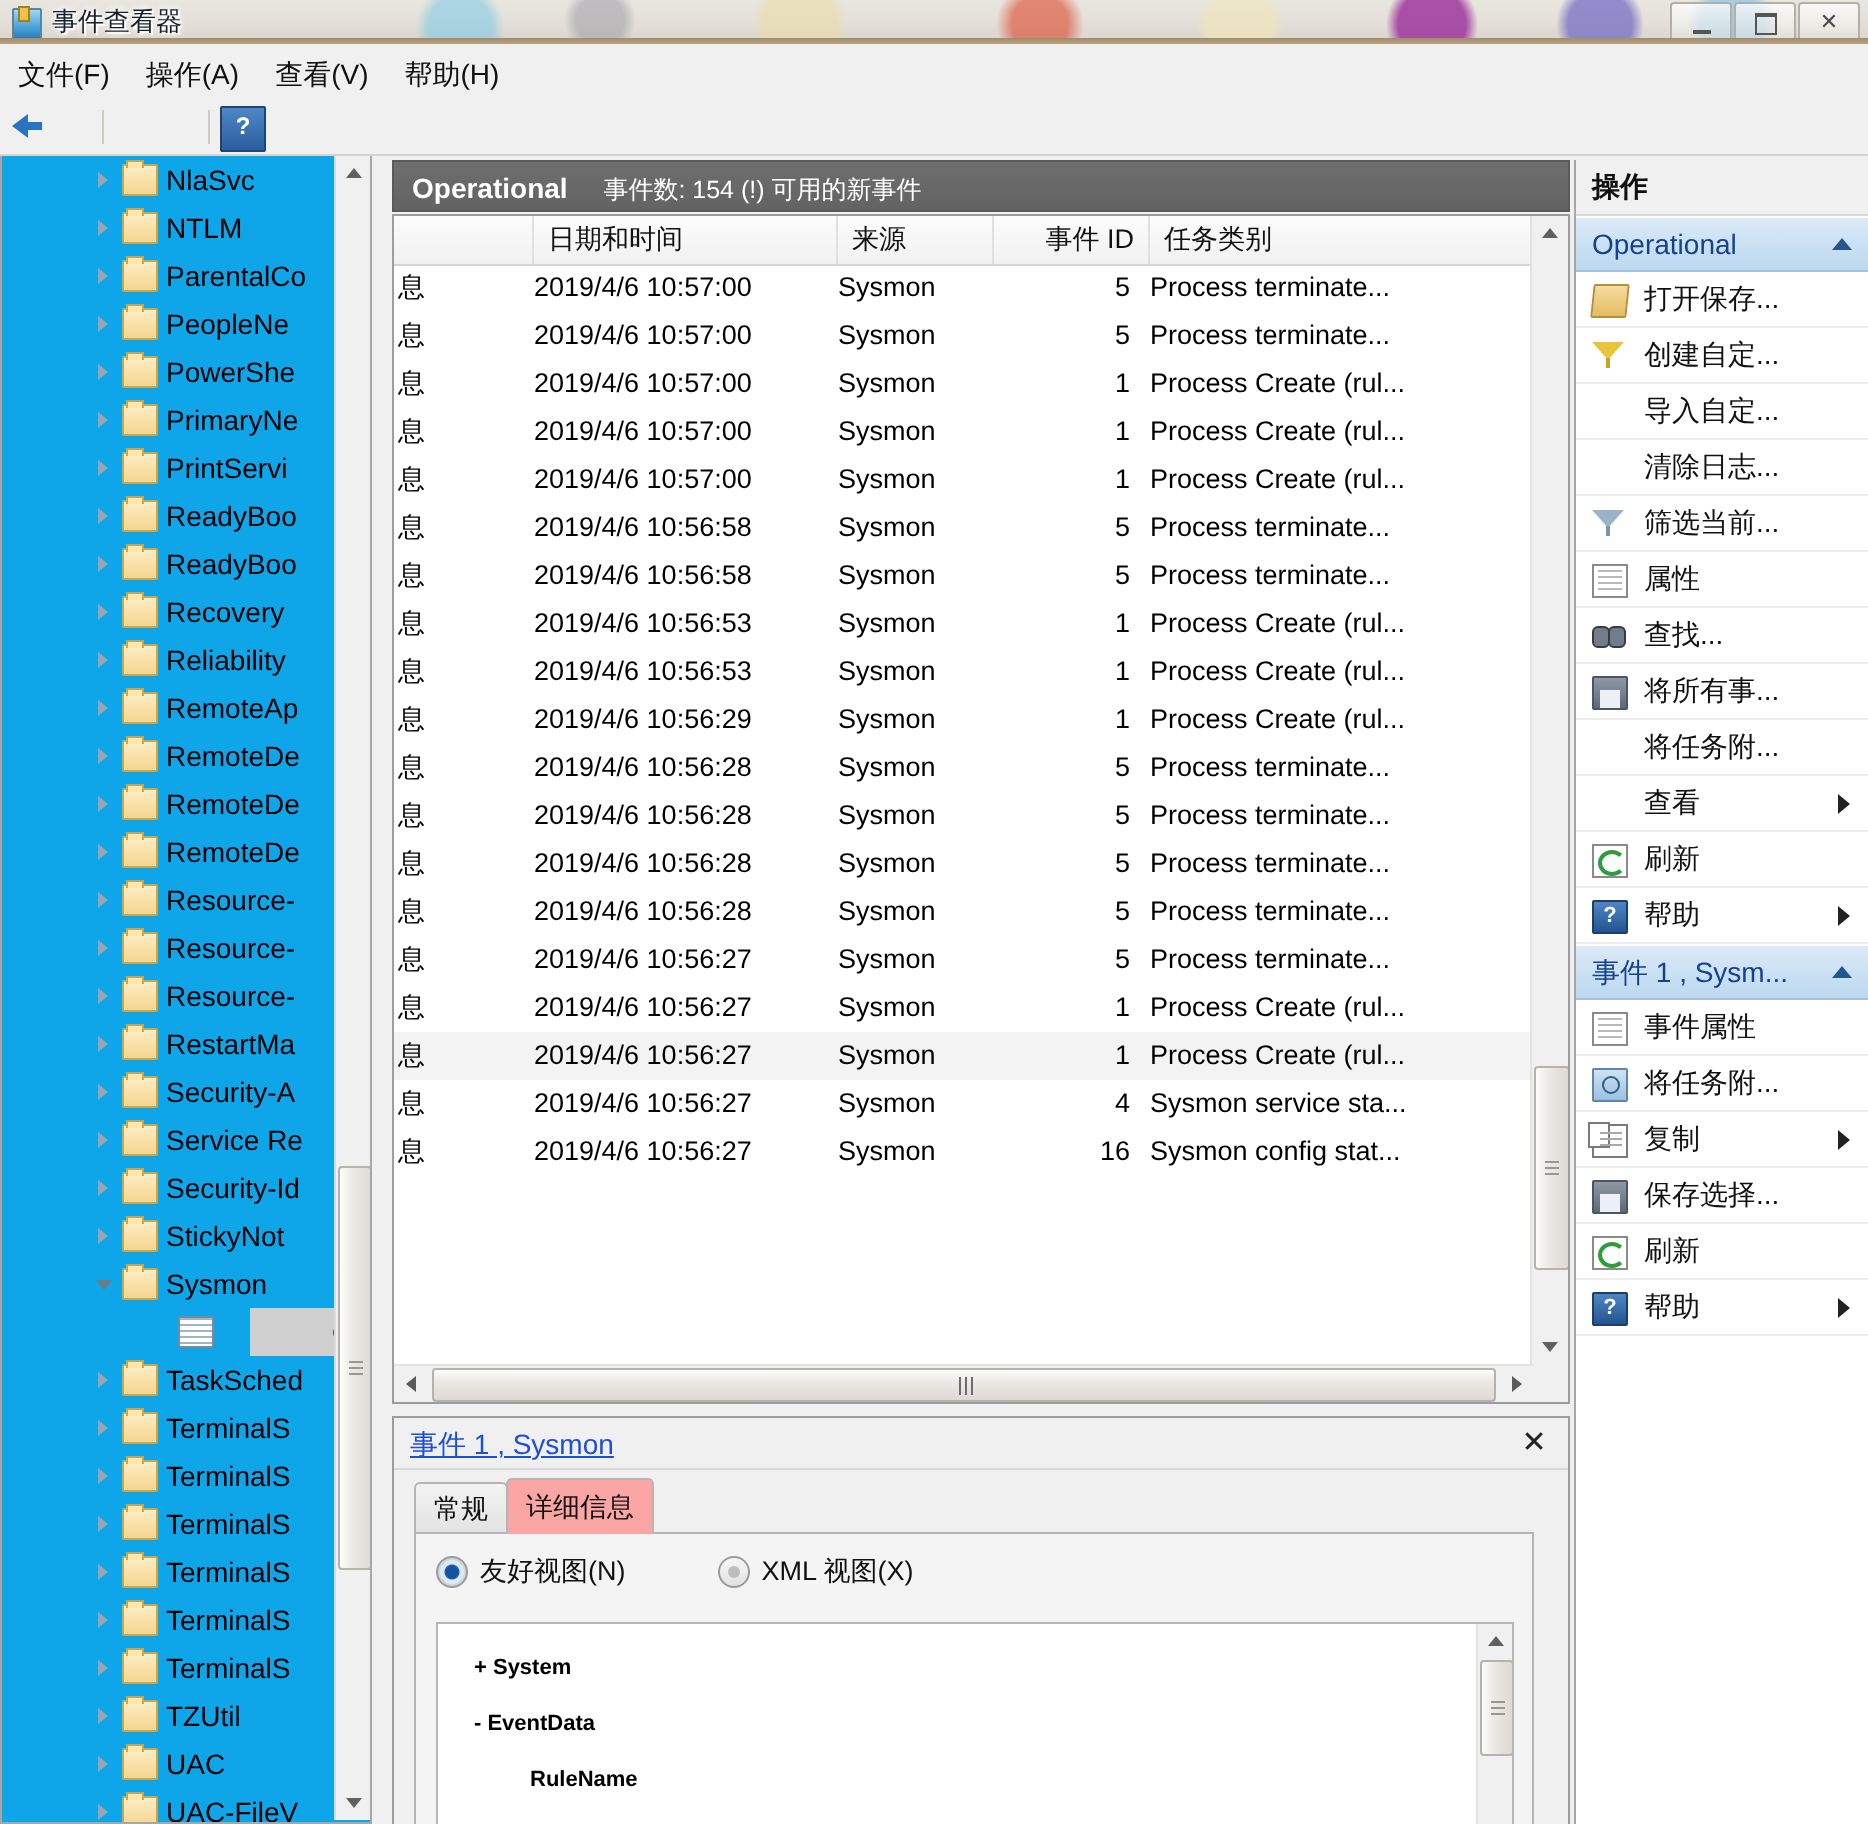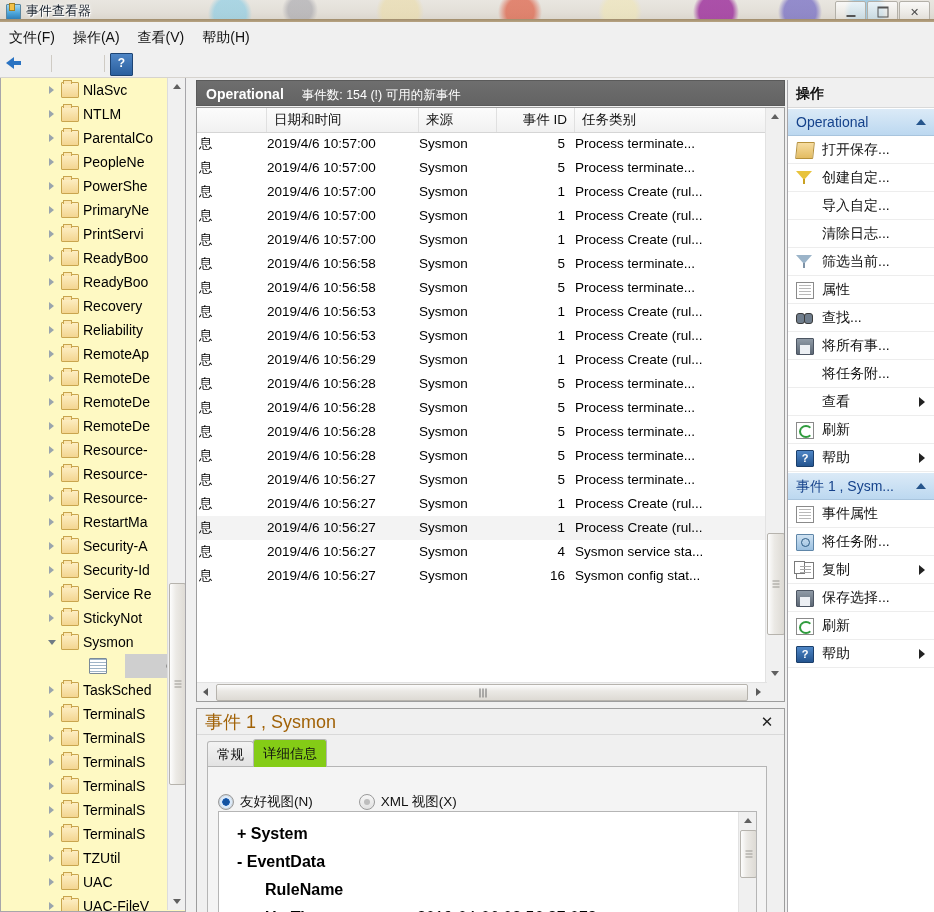--- a/index.html
+++ b/index.html
@@ -88,21 +88,21 @@
   .ico-win:after{content:"";position:absolute;left:2px;top:7px;width:9px;height:2px;
     box-shadow:0 0 0 0 #888,0 4px 0 0 #888;background:#888;}
   .ico-win .mark{position:absolute;right:2px;bottom:2px;width:6px;height:8px;background:#3a7bbf;}
   .ico-win .mark.g{background:#3f9d3f;}
   .ico-help{background:linear-gradient(to bottom,#4f86c6,#2a5f9e);border:1px solid #1d4474;border-radius:1px;
     color:#fff;font-size:12px;font-weight:bold;text-align:center;line-height:19px;}
 
   
   .tree-pane{
     position:absolute;left:0;top:78px;width:186px;height:834px;
-    background:#fef9c3;border:1px solid #a7a6aa;border-top:none;box-sizing:border-box;
+    background:#0ea5e9;border:1px solid #a7a6aa;border-top:none;box-sizing:border-box;
     overflow:hidden;
   }
   .tree-inner{position:absolute;left:0;top:0;width:170px;height:834px;overflow:hidden;}
   .tnode{
     position:relative;height:24px;line-height:24px;white-space:nowrap;
     font-size:14px;color:#000;padding-left:62px;cursor:default;
   }
   .tnode .tw{
     position:absolute;left:48px;top:8px;width:0;height:0;
     border-top:4px solid transparent;border-bottom:4px solid transparent;
@@ -197,53 +197,54 @@
     background:linear-gradient(to bottom,#fcfcfc,#ebe9e5 40%,#dddad4);
     border:1px solid #b6b3ad;border-radius:2px;}
 
   
   .detail{
     position:absolute;left:0;top:628px;width:589px;height:284px;
     background:#f0f0f0;border:1px solid #9d9d9d;border-bottom:none;box-sizing:border-box;
   }
   .detail-title{
     position:absolute;left:0;top:0;width:100%;height:26px;line-height:26px;
-    padding-left:8px;font-size:18px;color:#a16207;box-sizing:border-box;
+    padding-left:8px;font-size:14px;color:#1d4ed8;box-sizing:border-box;
     border-bottom:1px solid #d9d9d9;
+    text-decoration:underline;
   }
   .detail-close{
     position:absolute;right:8px;top:4px;width:18px;height:18px;
     font-size:15px;font-weight:bold;line-height:18px;text-align:center;color:#222;cursor:default;
   }
   .tabs{position:absolute;left:10px;top:32px;height:26px;}
   .tab{
     float:left;height:26px;line-height:25px;padding:0 9px;font-size:13.5px;
     background:linear-gradient(to bottom,#f3f3f3,#e2e2e2);
     border:1px solid #b5b5b5;border-bottom:none;border-radius:3px 3px 0 0;
     margin-right:-1px;color:#111;box-sizing:border-box;
   }
-  .tab.active{background:#84cc16;border-color:#b5b5b5;position:relative;z-index:2;height:28px;margin-top:-2px;line-height:28px;}
+  .tab.active{background:#fca5a5;border-color:#b5b5b5;position:relative;z-index:2;height:28px;margin-top:-2px;line-height:28px;}
   .tabbody{
     position:absolute;left:10px;top:57px;width:560px;height:226px;
     background:#f4f4f4;border:1px solid #b5b5b5;box-sizing:border-box;
   }
-  .radios{position:absolute;left:10px;top:10px;margin-top:16px;}
+  .radios{position:absolute;left:10px;top:10px;}
   .radio{float:left;margin-right:46px;font-size:13.5px;color:#111;position:relative;padding-left:22px;line-height:18px;}
   .radio .dot{
     position:absolute;left:0;top:1px;width:14px;height:14px;border-radius:50%;
     background:linear-gradient(to bottom,#f7f7f7,#e2e2e2);border:1px solid #9a9a9a;
   }
   .radio.on .dot{background:radial-gradient(circle at 50% 50%,#1c5fb5 0 3.5px,#dbe9f8 4px 6px,#cfd8e0 6px);}
   .radio .dot:after{content:"";position:absolute;left:4px;top:4px;width:6px;height:6px;border-radius:50%;background:#bdbdbd;}
   .radio.on .dot:after{background:#14529f;}
   .xmlbox{
     position:absolute;left:10px;top:44px;width:539px;height:172px;
     background:#fff;border:1px solid #b5b5b5;box-sizing:border-box;overflow:hidden;
   }
-  .xline{font-size:16px;font-weight:bold;color:#000;height:28px;line-height:28px;white-space:nowrap;position:relative;}
+  .xline{font-size:11px;font-weight:bold;color:#000;height:28px;line-height:28px;white-space:nowrap;position:relative;}
   .xline .k{position:absolute;}
   .xline .v{position:absolute;left:180px;font-weight:normal;}
   .xml-vsb{position:absolute;right:0;top:0;width:17px;height:170px;background:#f0f0f0;border-left:1px solid #e2e2e2;}
 
   
   .actions{
     position:absolute;left:787px;top:80px;width:147px;height:832px;
     background:#fff;border-left:1px solid #a7a6aa;box-sizing:border-box;
   }
   .act-header{
@@ -438,26 +439,26 @@
           <span class="tlbl">RestartMa</span>
         </div>
         <div class="tnode">
           <span class="tw"></span>
           <span class="tf"></span>
           <span class="tlbl">Security-A</span>
         </div>
         <div class="tnode">
           <span class="tw"></span>
           <span class="tf"></span>
+          <span class="tlbl">Service Re</span>
+        </div>
+        <div class="tnode">
+          <span class="tw"></span>
+          <span class="tf"></span>
           <span class="tlbl">Security-Id</span>
-        </div>
-        <div class="tnode">
-          <span class="tw"></span>
-          <span class="tf"></span>
-          <span class="tlbl">Service Re</span>
         </div>
         <div class="tnode">
           <span class="tw"></span>
           <span class="tf"></span>
           <span class="tlbl">StickyNot</span>
         </div>
         <div class="tnode open">
           <span class="tw"></span>
           <span class="tf"></span>
           <span class="tlbl">Sysmon</span>

